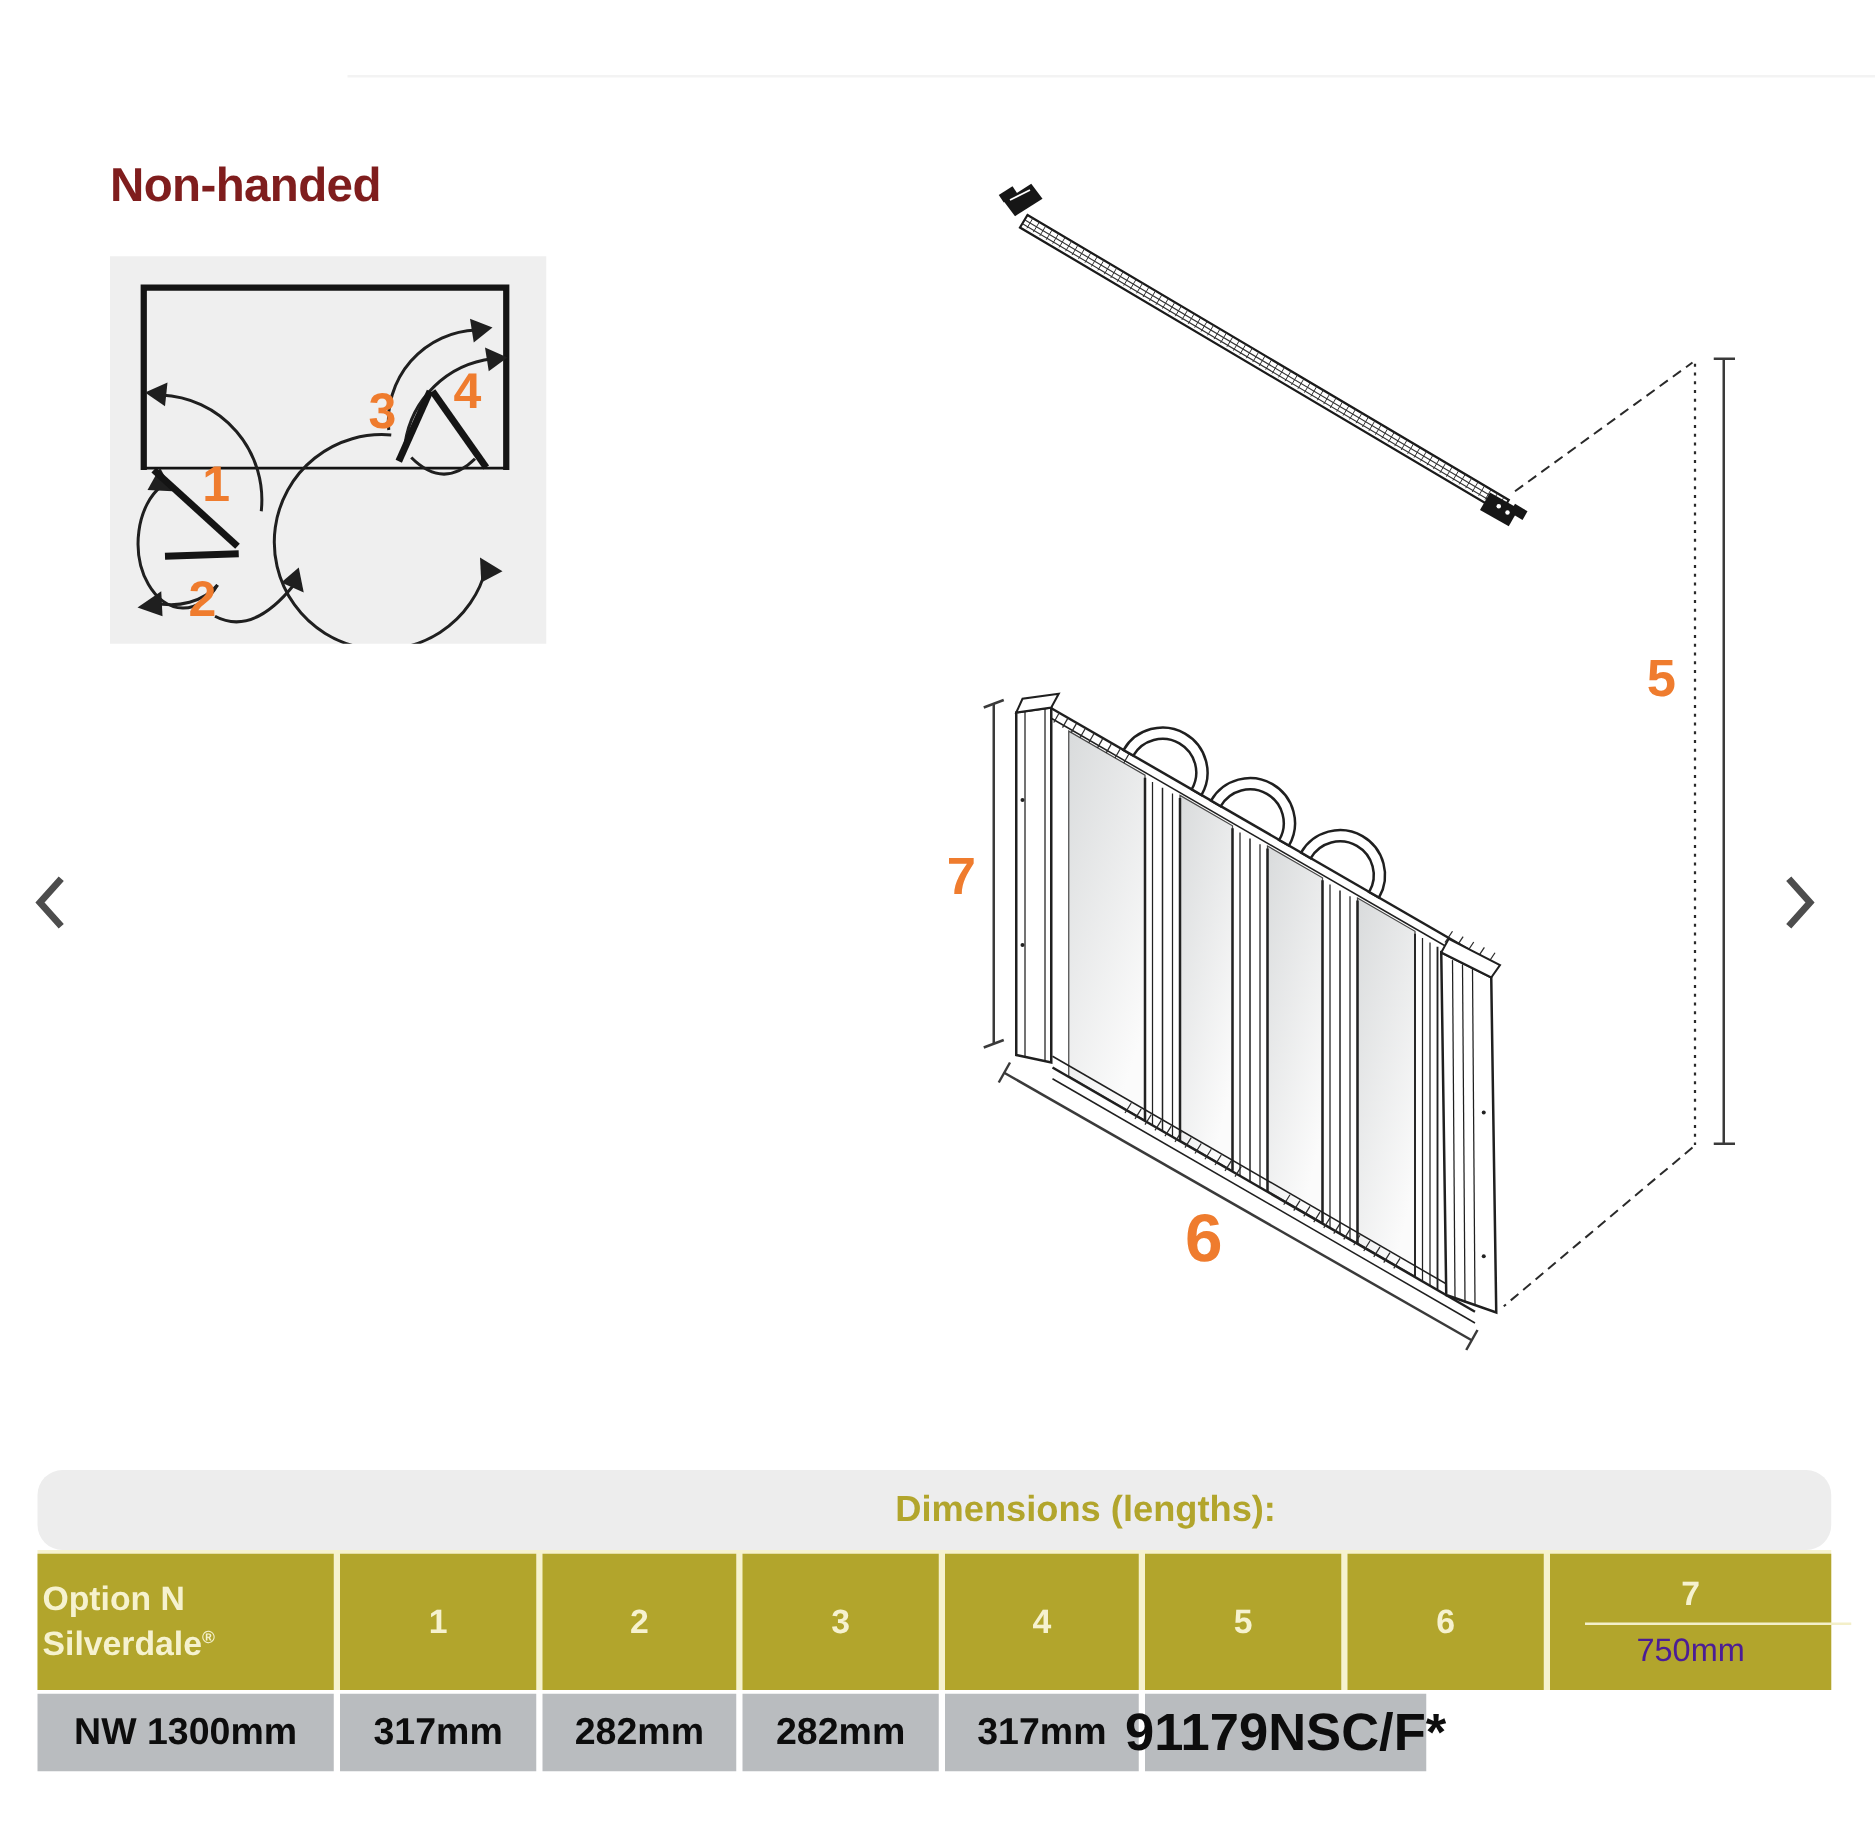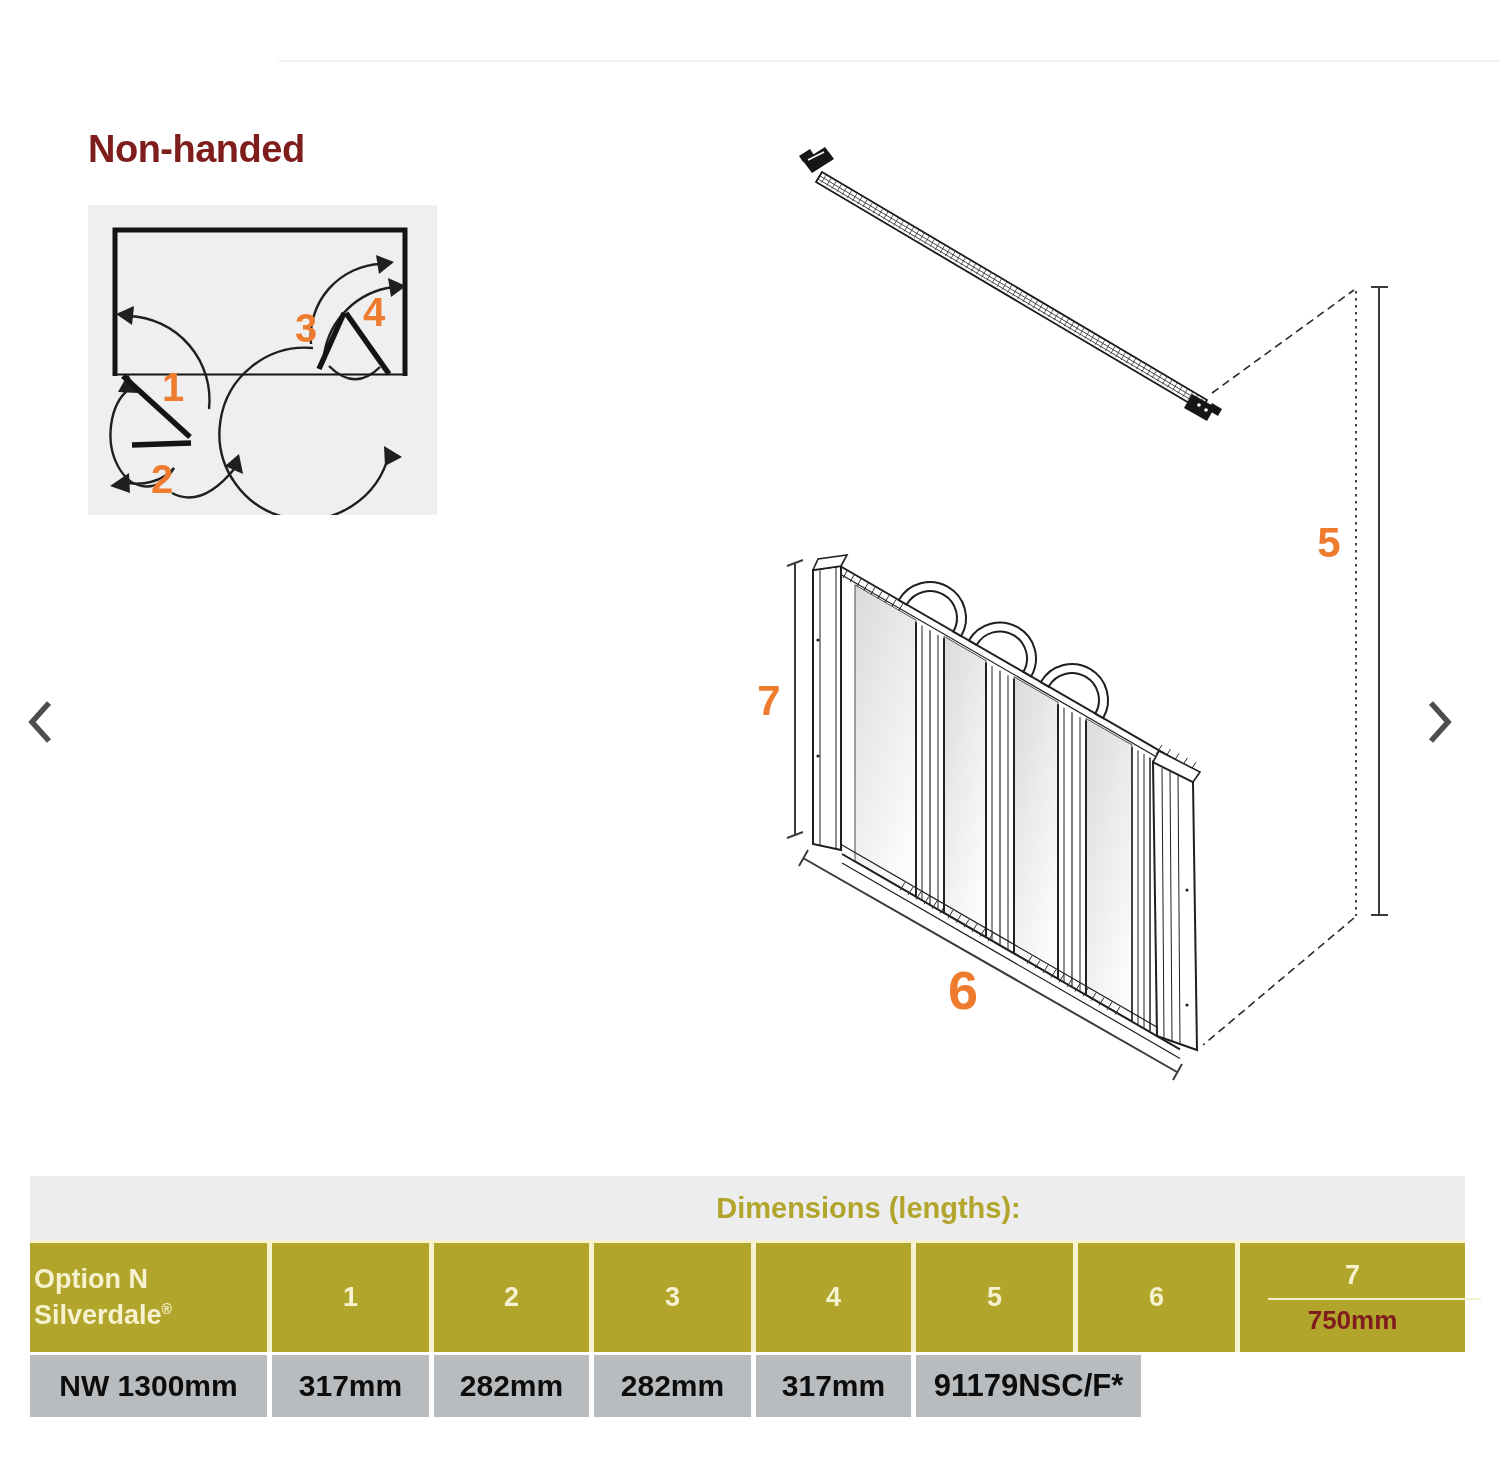--- a/index.html
+++ b/index.html
@@ -11,36 +11,36 @@
   #plan-box{position:absolute;left:88px;top:205px;width:349px;height:310px;background:#efefef;}
   
   .nav{position:absolute;width:32px;height:46px;cursor:pointer;}
   #nav-prev{left:24px;top:699px;}
   #nav-next{left:1424px;top:699px;}
   
   #iso-wrap{position:absolute;left:700px;top:100px;width:760px;height:1010px;}
   svg text.lbl{font-family:"Liberation Sans",sans-serif;font-weight:bold;fill:#ef7c2e;}
   
   #table-wrap{position:absolute;left:30px;top:1176px;width:1435px;}
-  #t-titleband{height:64px;background:#ededed;display:flex;align-items:center;}
+  #t-titleband{height:64px;background:#ededed;display:flex;align-items:center;border-radius:20px;}
   #t-title{margin-left:242px;flex:1;text-align:center;font-size:29px;font-weight:bold;color:#b2a52c;}
   .t-row{display:flex;gap:5px;}
   #t-head{background:#f6f2cf;padding-top:3px;}
   #t-head .cell{background:#b2a52c;height:109px;color:#f6f2cf;font-weight:bold;font-size:27px;
       display:flex;align-items:center;justify-content:center;}
   #t-head .c0{justify-content:flex-start;}
   .prod{padding-left:4px;line-height:1.3;}
   .prod sup{font-size:14px;}
   #t-head .c7{flex-direction:column;justify-content:center;position:relative;align-items:stretch;text-align:center;}
   .c7-rule{height:2px;background:#f3efc9;margin:7px -16px 5px 28px;}
-  .c7-sub{font-weight:bold;color:#7f1d1d;font-size:26px;}
+  .c7-sub{font-weight:normal;color:#4c1d95;font-size:26px;}
   #t-data{margin-top:3px;border-radius:10px;}
   #t-data .cell{background:#b9bcbf;height:62px;color:#0d0d0d;font-weight:bold;font-size:30px;
       display:flex;align-items:center;justify-content:center;}
-  #t-data .c7{font-size:31px;}
+  #t-data .c7{font-size:42px;}
   .w0{width:237px;} .w1{width:157px;} .w2{width:155px;} .w3{width:157px;}
   .w4{width:155px;} .w5{width:157px;} .w6{width:157px;} .w7{width:225px;}
 </style>
 </head>
 <body>
 
 <div id="stage">
 
   <div class="hairline"></div>
 

